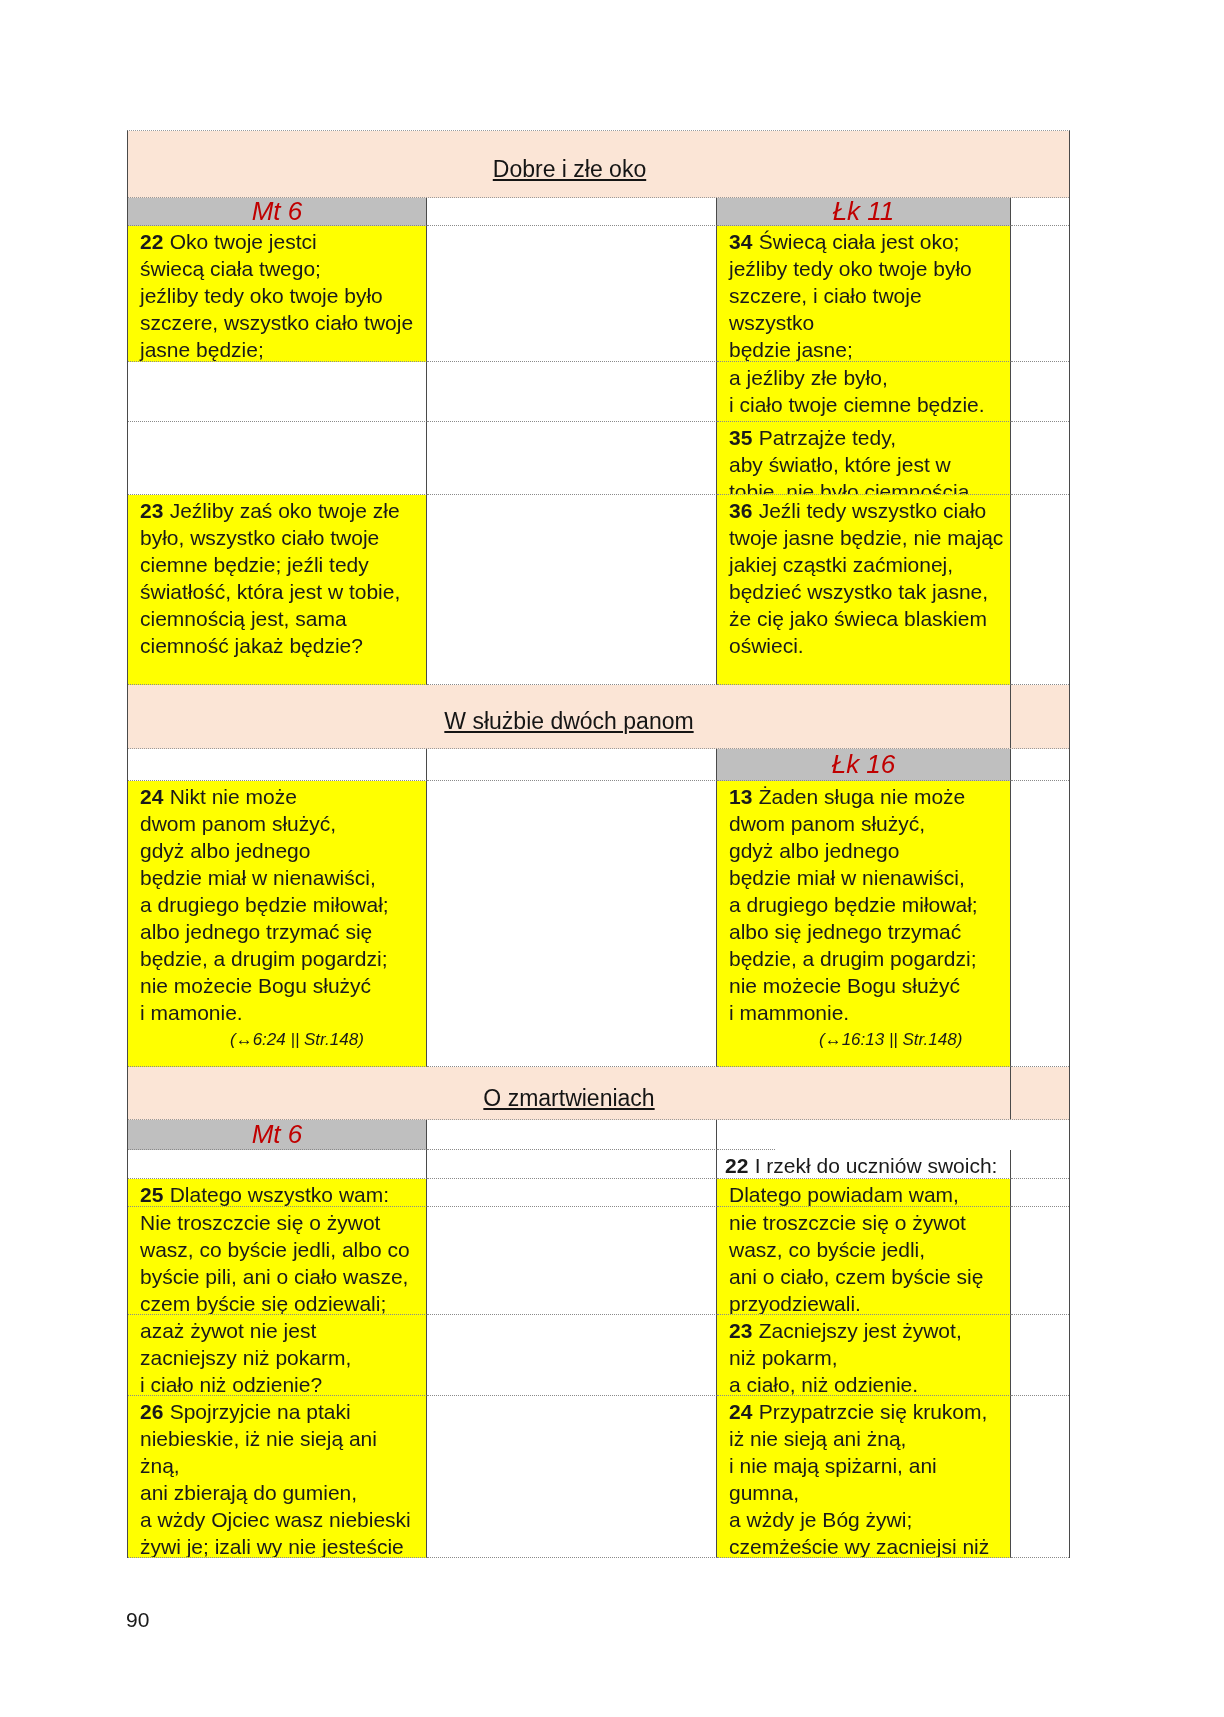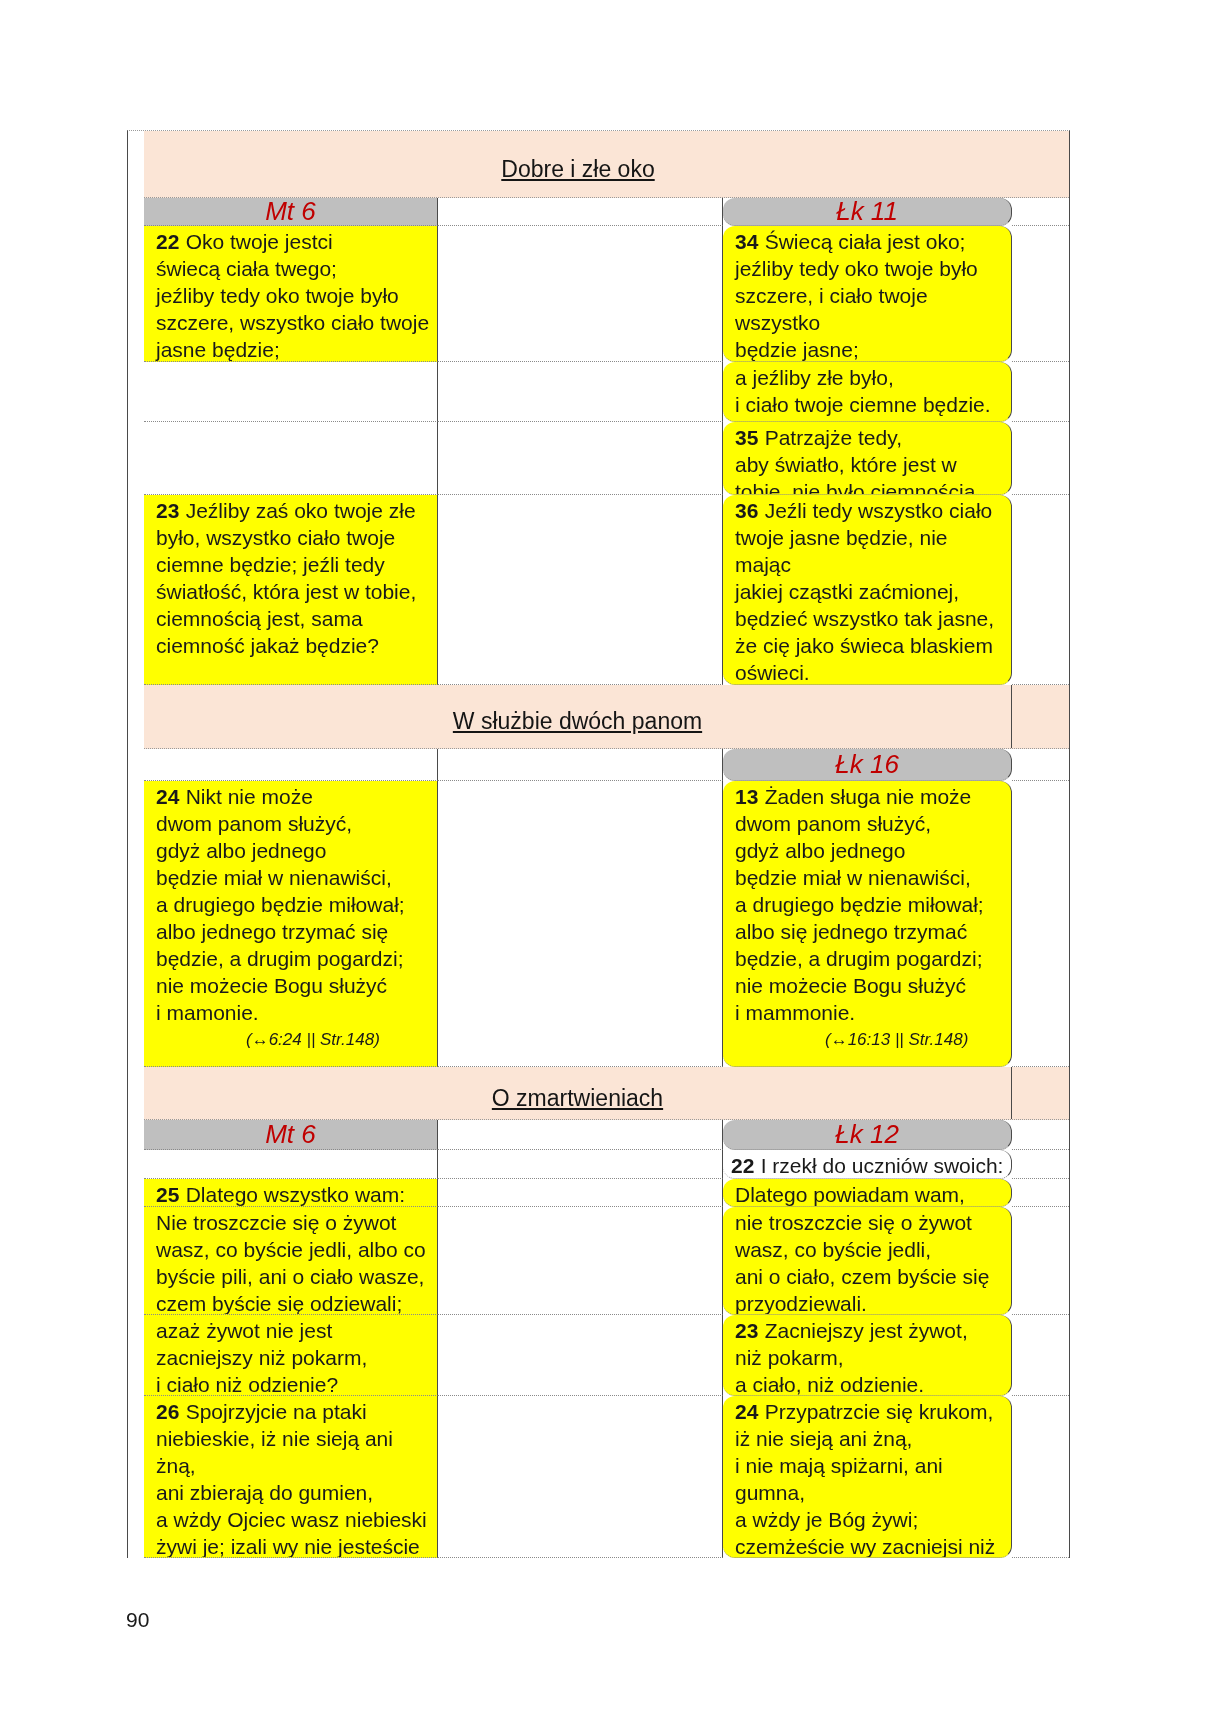--- a/index.html
+++ b/index.html
@@ -11,32 +11,32 @@
     color:#1a1a1a;
     overflow:hidden;
   }
   .doc-table{
     position:absolute;left:127px;top:130px;width:941px;
     display:flex;flex-direction:column;
     border-left:1px solid #4a4a4a;
     border-right:1px solid #4a4a4a;
     border-top:1px dotted #9a9a9a;
   }
-  .row{display:flex;flex-direction:row;box-sizing:border-box;margin-left:16px;}
+  .row{display:flex;flex-direction:row;box-sizing:border-box;}
   .cell{
     box-sizing:border-box;
     border-right:1px solid #4a4a4a;
     border-bottom:1px dotted #8a8a8a;
     padding:2px 6px 0 8px;
     overflow:hidden;
     background:#ffffff;
   }
   .c1{width:299px;}
   .c2{width:290px;}
-  .c3{width:294px;border-radius:12px;}
+  .c3{width:294px;}
   .c4{width:58px;border-right:none;padding:0;}
   .hl{background:#ffff00;padding-left:12px;}
   .hdr{
     background:#bfbfbf;
     color:#c00000;
     font-style:italic;
     font-size:26px;
     text-align:center;
     display:flex;align-items:center;justify-content:center;
     padding:0;
@@ -202,21 +202,20 @@
     <div class="row band" style="height:53px">
       <div class="band-main band-divided">
           <span class="stitle">O zmartwieniach</span>
         </div>
       <div class="band-side"></div>
     </div>
 
     <div class="row" style="height:30px">
       <div class="cell c1 hdr">Mt 6</div>
       <div class="cell c2"></div>
-      <div class="cell c3 hdr">Łk 12</div>
       <div class="cell c4"></div>
     </div>
 
     <div class="row" style="height:29px">
       <div class="cell c1"></div>
       <div class="cell c2"></div>
       <div class="cell c3">
         <div class="vt"><b class="vnum">22</b><span>I rzekł do uczniów swoich:</span></div>
       </div>
       <div class="cell c4"></div>

